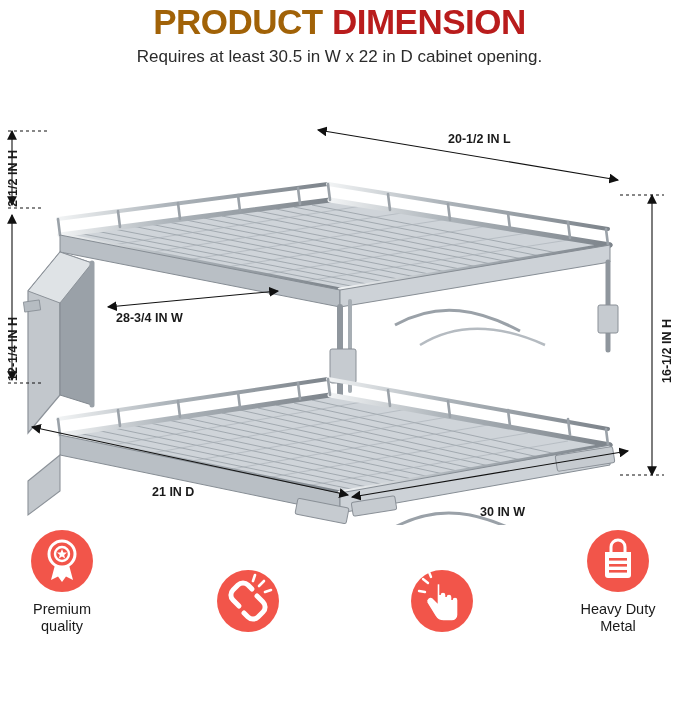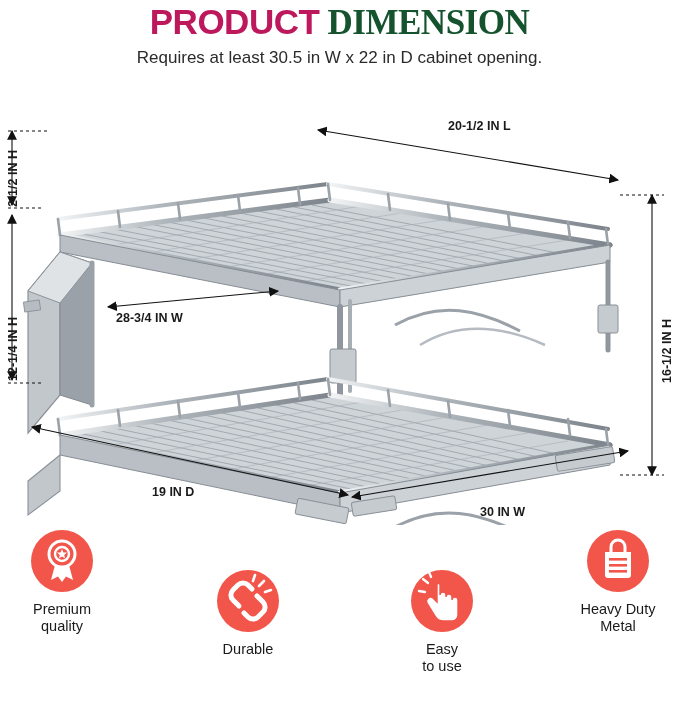--- a/index.html
+++ b/index.html
@@ -29,22 +29,22 @@
     width: 679px;
     text-align: center;
   }
   .title {
     margin: 4px 0 0 0;
     font-size: 35px;
     font-weight: bold;
     letter-spacing: -0.5px;
     line-height: 1.05;
   }
-  .title .accent { color: #be185d; }
-  .title .dark { color: #14532d; font-family: Liberation Serif, serif; }
+  .title .accent { color: #a16207; }
+  .title .dark { color: #b91c1c; }
   .subtitle {
     margin: 6px 0 4px 0;
     font-size: 17px;
     color: #2b2b2b;
     font-weight: normal;
   }
 
   
   .diagram {
     position: absolute;
@@ -289,26 +289,26 @@
         <line x1="652" y1="100" x2="652" y2="380" marker-start="url(#arrT)" marker-end="url(#arrH)"></line>
         <line x1="620" y1="100" x2="664" y2="100" stroke-dasharray="3,3"></line>
         <line x1="620" y1="380" x2="664" y2="380" stroke-dasharray="3,3"></line>
 
         <line x1="32" y1="332" x2="348" y2="400" marker-start="url(#arrT)" marker-end="url(#arrH)"></line>
 
         <line x1="352" y1="402" x2="628" y2="356" marker-start="url(#arrT)" marker-end="url(#arrH)"></line>
       </g>
     </svg>
 
-    <span class="dimlabel" style="left:448px; top:24px;">20-1/2 IN L</span>
+    <span class="dimlabel" style="left:448px; top:37px;">20-1/2 IN L</span>
     <span class="dimlabel rot90" style="left:6px; top:112px;">2-1/2 IN H</span>
     <span class="dimlabel rot90" style="left:6px; top:286px;">12-1/4 IN H</span>
     <span class="dimlabel" style="left:116px; top:184px;margin-top:32px;">28-3/4 IN W</span>
     <span class="dimlabel rot90" style="left:660px; top:288px;">16-1/2 IN H</span>
-    <span class="dimlabel" style="left:152px; top:390px;">19 IN D</span>
+    <span class="dimlabel" style="left:152px; top:390px;">21 IN D</span>
     <span class="dimlabel" style="left:480px; top:410px;">30 IN W</span>
   </div>
 
   <div class="features">
 
     <div class="feature" style="left:-8px; top:2px;">
       <div class="badge">
         <svg width="62" height="62" viewBox="0 0 62 62">
           <circle cx="31" cy="24" r="13" fill="none" stroke="#ffffff" stroke-width="3"></circle>
           <circle cx="31" cy="24" r="7" fill="none" stroke="#ffffff" stroke-width="2.4"></circle>
@@ -328,36 +328,33 @@
             <path d="M22,36 L16,30 a7,7 0 0 1 0,-10 l5,-5 a7,7 0 0 1 10,0 l4,4"></path>
             <path d="M40,26 L46,32 a7,7 0 0 1 0,10 l-5,5 a7,7 0 0 1 -10,0 l-4,-4"></path>
           </g>
           <g stroke="#ffffff" stroke-width="2.6" stroke-linecap="round">
             <line x1="42" y1="16" x2="47" y2="11"></line>
             <line x1="48" y1="22" x2="54" y2="20"></line>
             <line x1="36" y1="11" x2="38" y2="5"></line>
           </g>
         </svg>
       </div>
-      <div class="feat-label" style="white-space:pre-line;">Durable</div>
     </div>
 
     <div class="feature" style="left:372px; top:42px;">
       <div class="badge">
         <svg width="62" height="62" viewBox="0 0 62 62">
           <path d="M26,14 L26,32 L22,28 a4,4 0 0 0 -6,5 L24,46 a10,10 0 0 0 9,5 L41,51 a6,6 0 0 0 6,-6 L47,30 a3,3 0 0 0 -6,0 L41,27 a3,3 0 0 0 -6,0 L35,25 a3,3 0 0 0 -6,0 L29,14 a3,3 0 0 0 -3,0 z" fill="#ffffff" stroke="#f2554a" stroke-width="1.4"></path>
           <g stroke="#ffffff" stroke-width="2.4" stroke-linecap="round">
             <line x1="17" y1="13" x2="12" y2="9"></line>
             <line x1="14" y1="22" x2="8" y2="21"></line>
             <line x1="20" y1="7" x2="18" y2="2"></line>
           </g>
         </svg>
       </div>
-      <div class="feat-label" style="white-space:pre-line;">Easy
-to use</div>
     </div>
 
     <div class="feature" style="left:548px; top:2px;">
       <div class="badge">
         <svg width="62" height="62" viewBox="0 0 62 62">
           <path d="M18,22 L18,45 a3,3 0 0 0 3,3 L41,48 a3,3 0 0 0 3,-3 L44,22 z" fill="#ffffff"></path>
           <path d="M24,22 L24,17 a7,7 0 0 1 14,0 L38,22" fill="none" stroke="#ffffff" stroke-width="3"></path>
           <rect x="22" y="28" width="18" height="2.6" fill="#f2554a"></rect>
           <rect x="22" y="34" width="18" height="2.6" fill="#f2554a"></rect>
           <rect x="22" y="40" width="18" height="2.6" fill="#f2554a"></rect>

